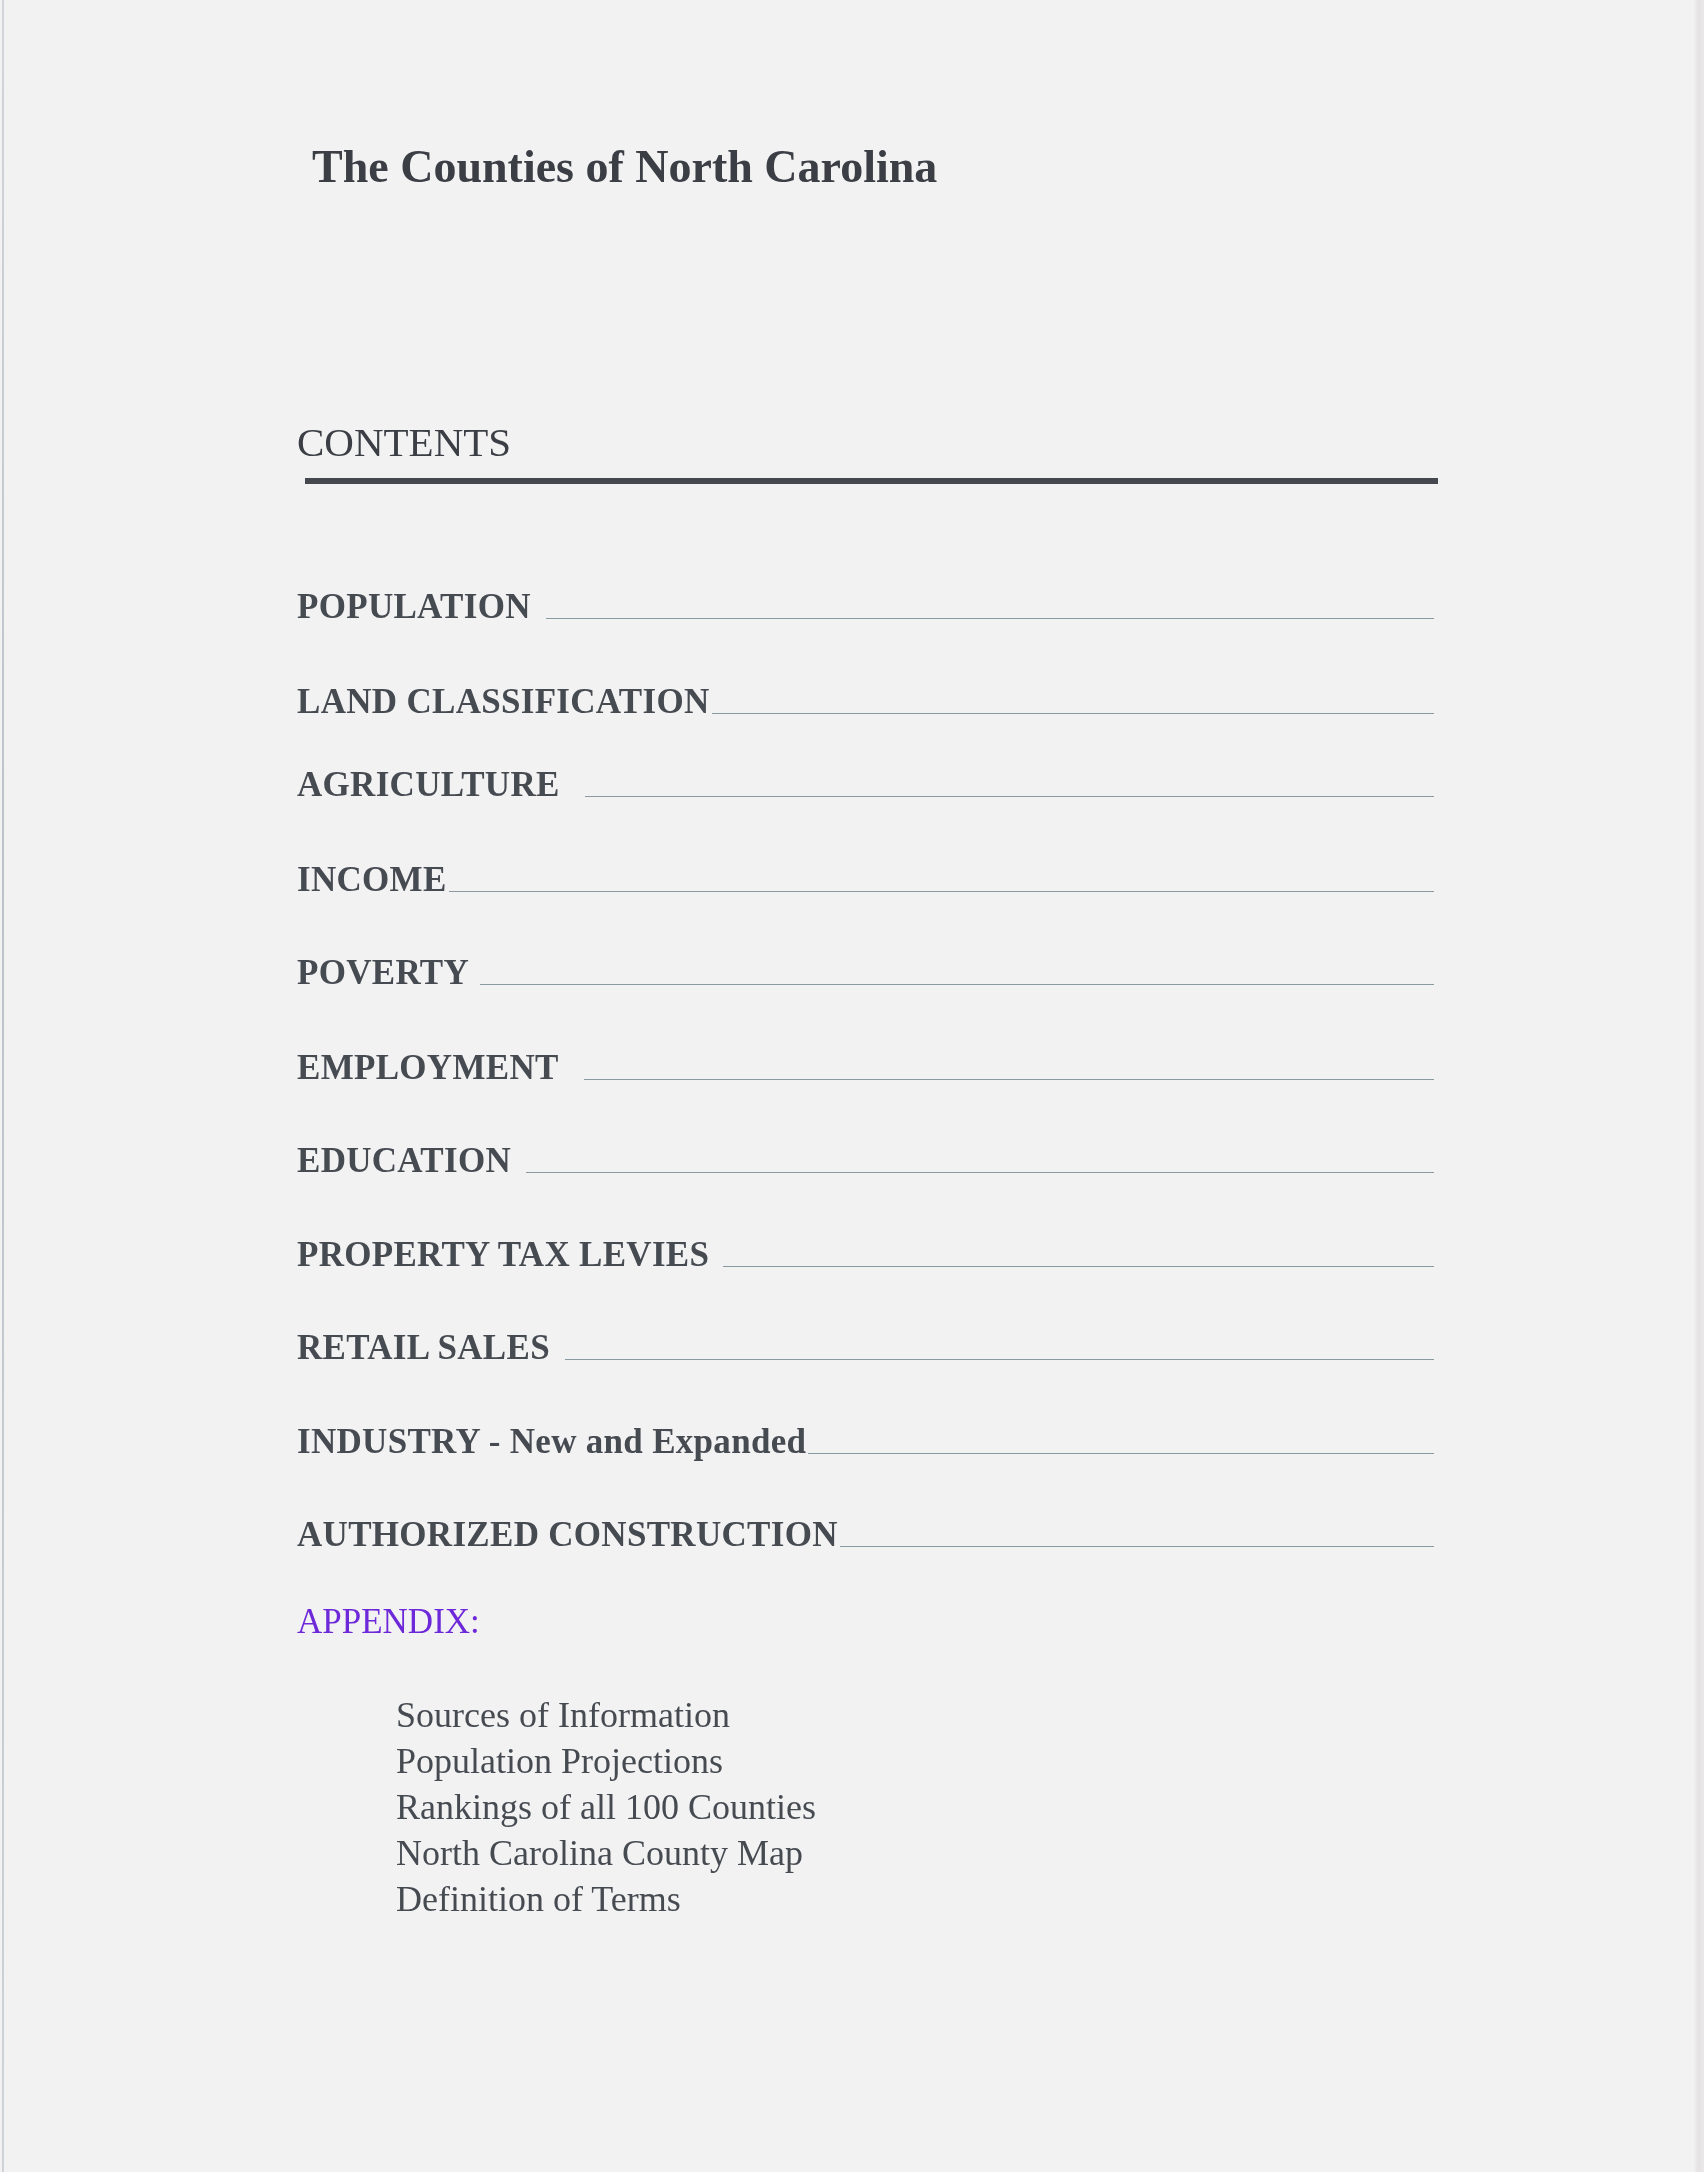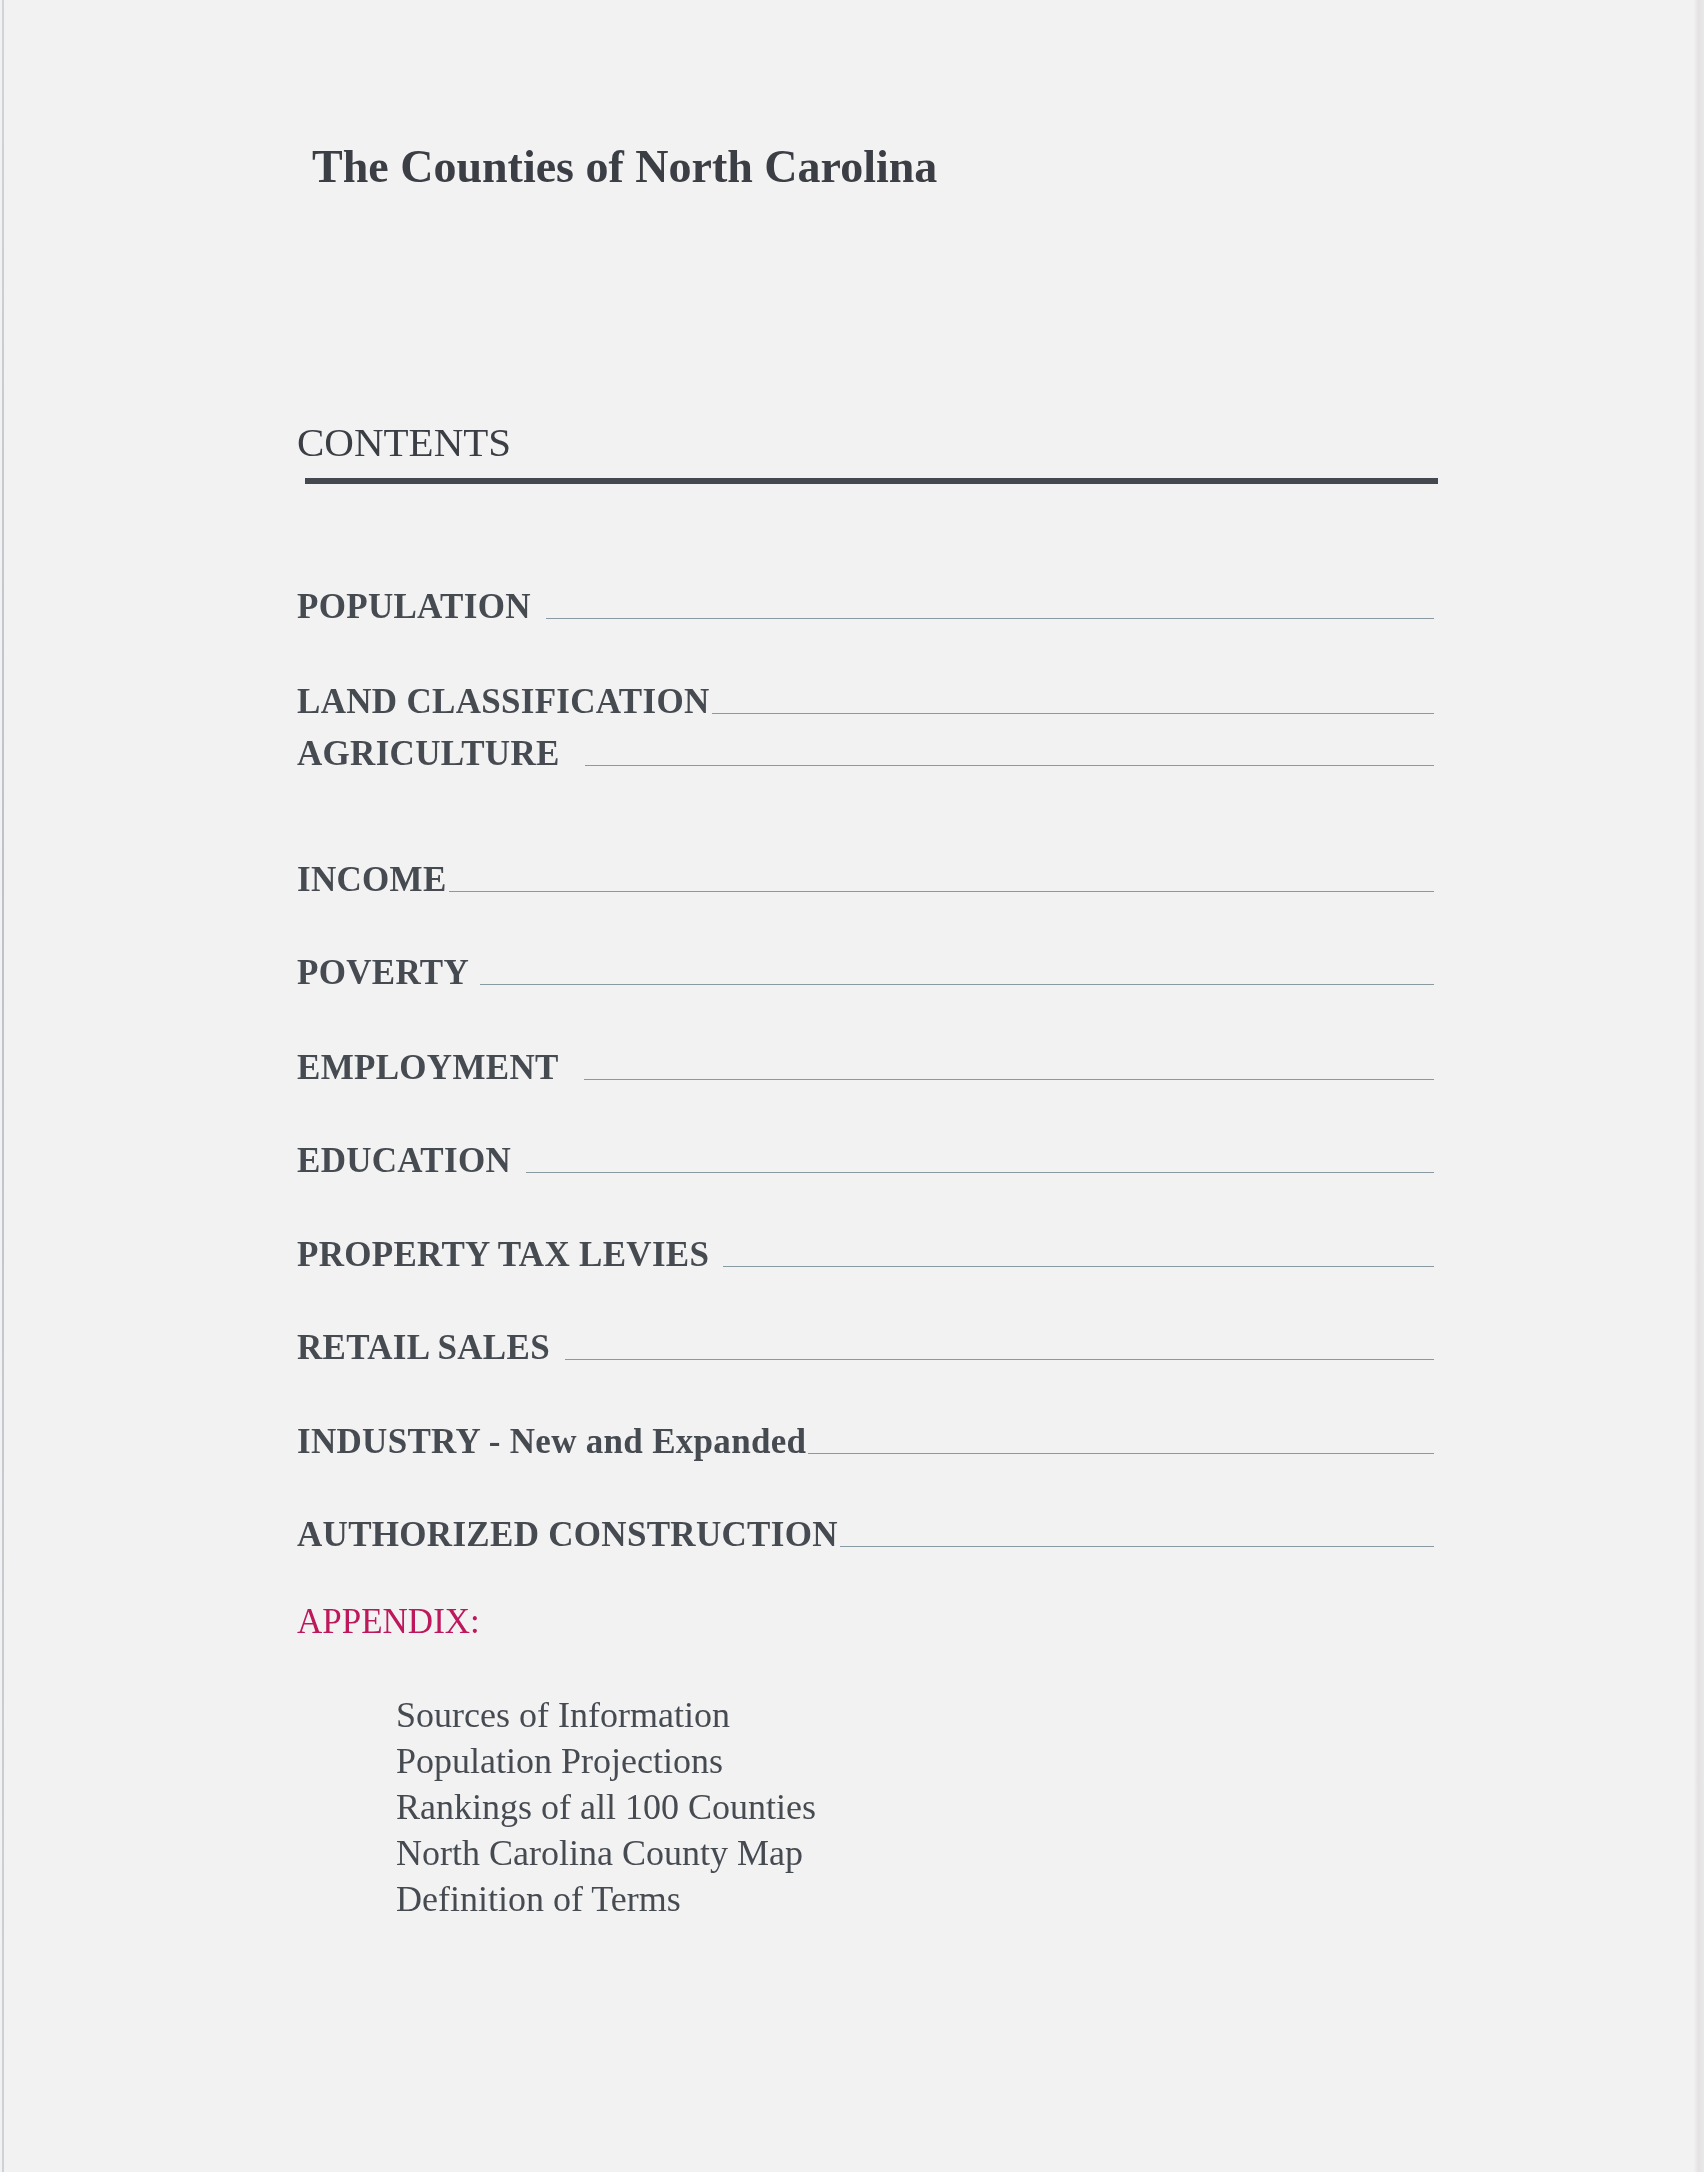--- a/index.html
+++ b/index.html
@@ -82,21 +82,21 @@
       flex: 1;
       height: 1.5px;
       background: #8a9aa3;
       margin-bottom: 6px;
     }
     .appendix-label {
       position: absolute;
       left: 297px;
       top: 1602px;
       font-size: 35px;
-      color: #be185d;
+      color: #6d28d9;
       white-space: nowrap;
       text-align: center;
     }
     .appendix-list {
       position: absolute;
       left: 396px;
       top: 1692px;
       margin: 0;
       padding: 0;
       list-style: none;
@@ -122,21 +122,21 @@
 
 <div id="toc">
   <div class="toc-entry" style="top:580px">
     <span class="toc-label">POPULATION</span>
     <span class="toc-leader" style="margin-left:15px"></span>
   </div>
   <div class="toc-entry" style="top:675px">
     <span class="toc-label">LAND CLASSIFICATION</span>
     <span class="toc-leader" style="margin-left:2px"></span>
   </div>
-  <div class="toc-entry" style="top:727px">
+  <div class="toc-entry" style="top:758px">
     <span class="toc-label">AGRICULTURE</span>
     <span class="toc-leader" style="margin-left:25px"></span>
   </div>
   <div class="toc-entry" style="top:853px">
     <span class="toc-label">INCOME</span>
     <span class="toc-leader" style="margin-left:2px"></span>
   </div>
   <div class="toc-entry" style="top:946px">
     <span class="toc-label">POVERTY</span>
     <span class="toc-leader" style="margin-left:11px"></span>

